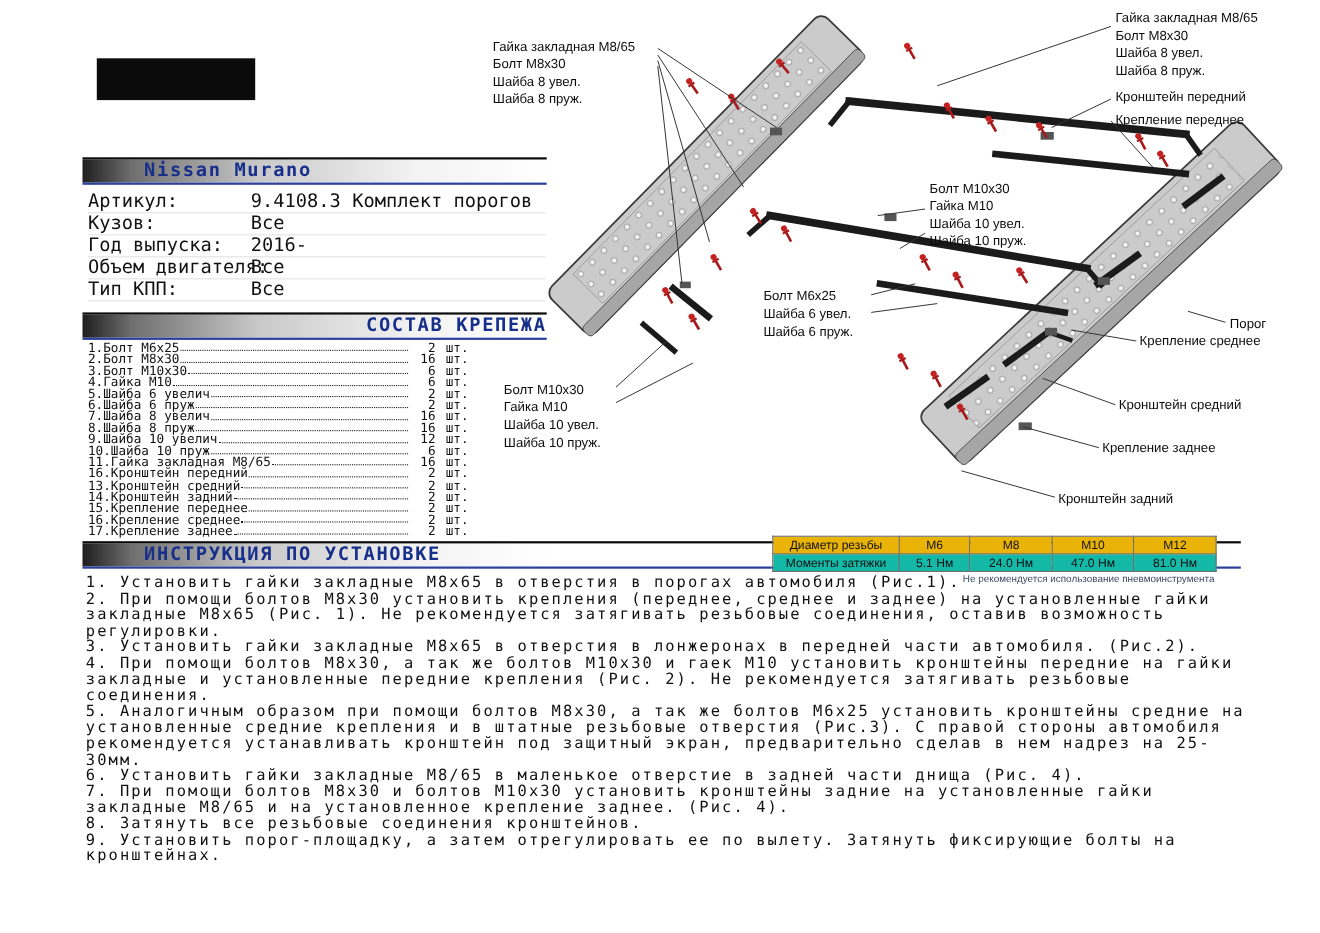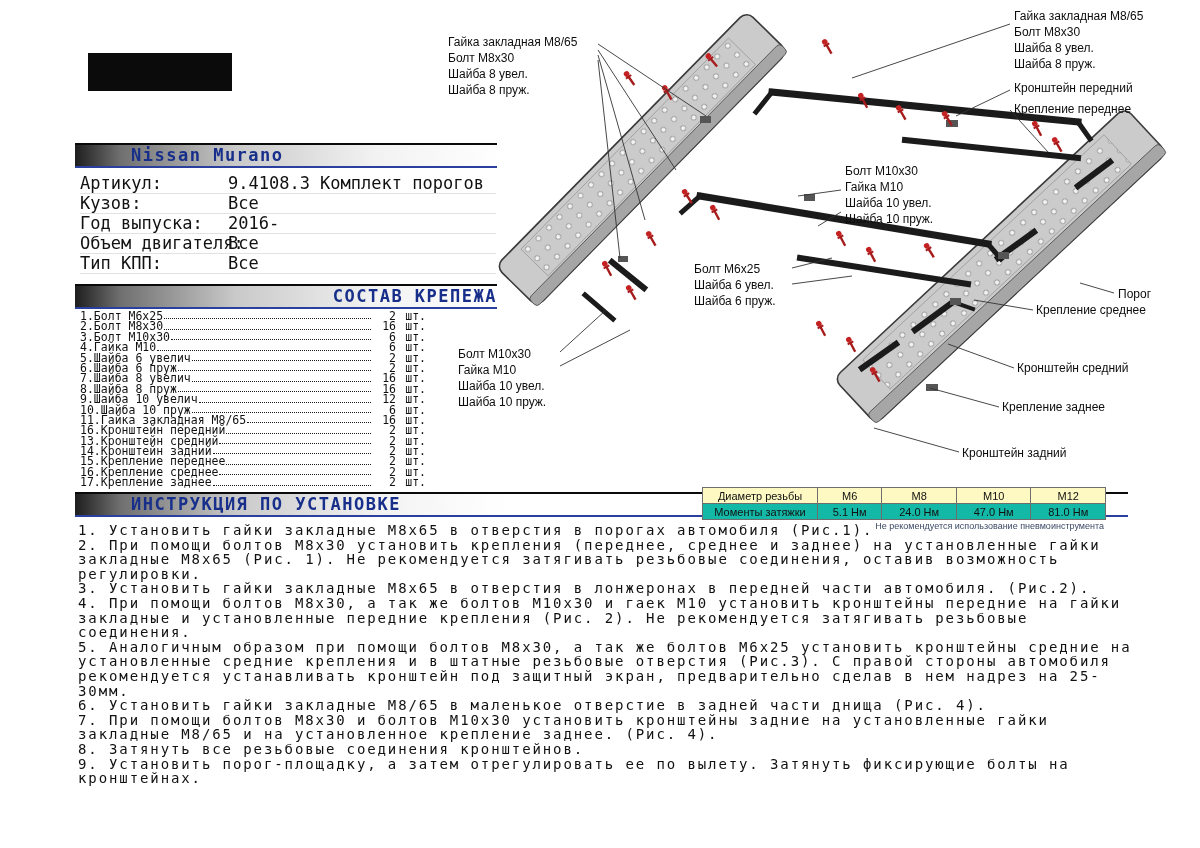--- a/index.html
+++ b/index.html
@@ -29,21 +29,21 @@
   .hw-list{position:absolute;left:80px;top:311px;width:346px;font-size:11.5px;}
   .hw-row{display:flex;align-items:flex-end;height:10.4px;line-height:10.4px;white-space:nowrap;}
   .hw-dots{flex:1;border-bottom:1.4px dotted #1a1a1a;margin:0 3px 2px 1px;min-width:8px;}
   .hw-qty{width:22px;text-align:right;}
   .hw-unit{width:30px;text-align:right;}
 
   
   .torque{position:absolute;left:702px;top:487px;width:404px;z-index:4;font-family:"Liberation Sans",sans-serif;}
   .torque table{border-collapse:collapse;width:100%;}
   .torque td{border:1px solid #6e6e6e;font-size:11px;height:15px;text-align:center;padding:0 2px;}
-  .torque tr.t-head td{background:#fef9c3;}
+  .torque tr.t-head td{background:#eab308;}
   .torque tr.t-vals td{background:#14b8a6;}
   .torque td.t-first{width:110px;}
   .torque-note{font-size:9px;color:#3c4a66;text-align:right;margin-top:1px;padding-right:2px;}
 
   
   .steps{position:absolute;left:78px;top:523px;width:1058px;font-size:14px;line-height:14.6px;
          letter-spacing:1.9px;z-index:2;}
   .step{margin:0;}
 
   

